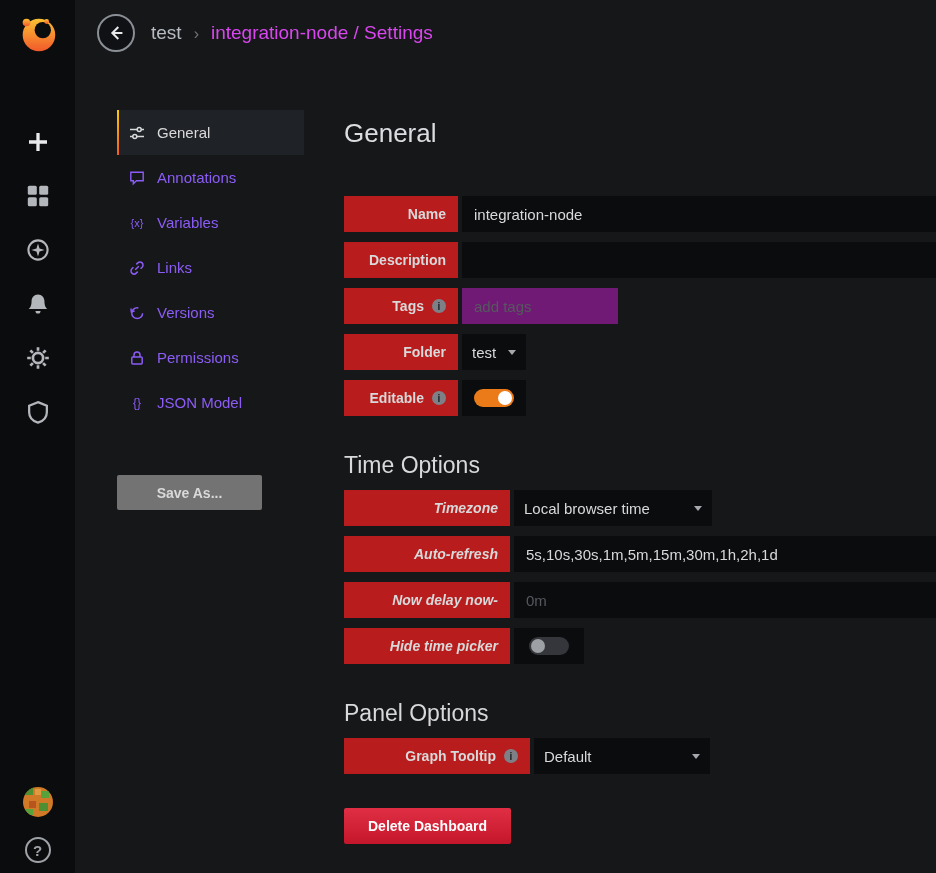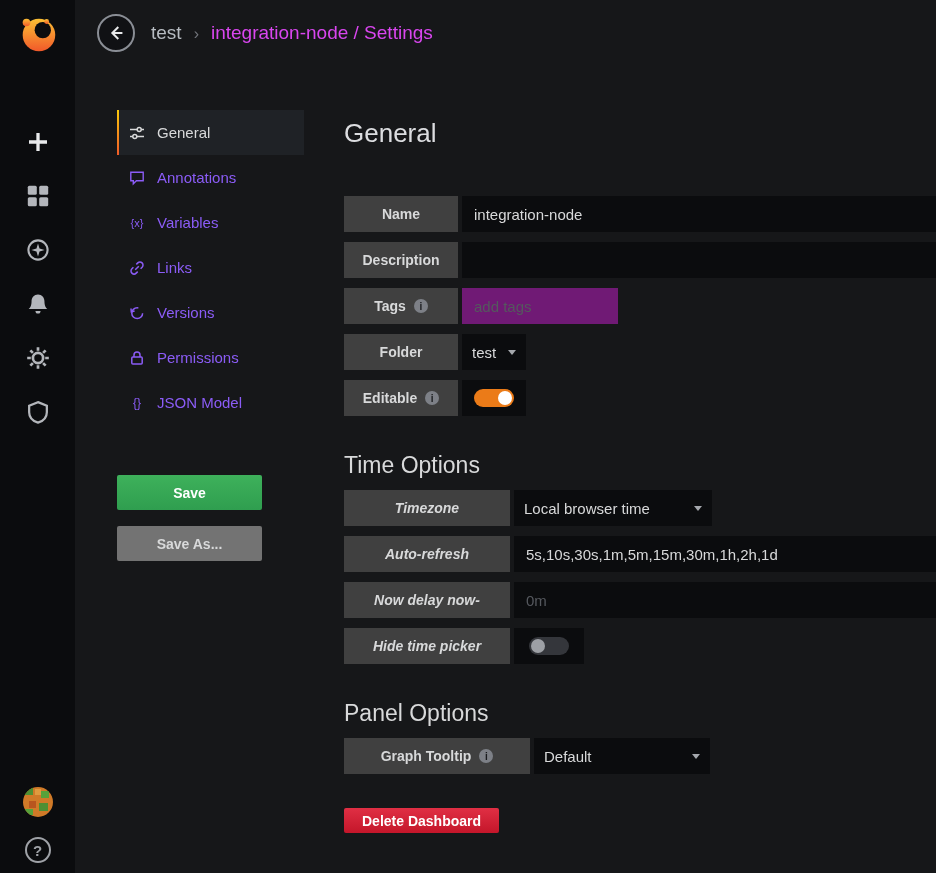--- a/index.html
+++ b/index.html
@@ -52,21 +52,21 @@
          font-family:inherit; color:#fff; cursor:pointer; }
   .btn-save { background:linear-gradient(180deg,#3eb15b,#2f9e4f); }
   .btn-saveas { background:#737373; color:#d8d9da; }
 
   
   .content { flex:1; padding:52px 0 0 40px; min-width:0; }
   .page-title { font-size:26px; font-weight:normal; color:#dcdde0; margin-bottom:48px; line-height:30px; }
   .section-title { font-size:23px; font-weight:normal; color:#d8d9da; line-height:22px;
                    margin:38px 0 14px; }
   .form-row { display:flex; height:36px; margin-bottom:10px; }
-  .form-label { background:#404040; display:flex; align-items:center; justify-content:center;
+  .form-label { background:#b91c1c; display:flex; align-items:center; justify-content:flex-end;
                 gap:8px; padding:0 12px; font-size:14px; font-weight:bold; color:#d8d9da;
                 margin-right:4px; flex-shrink:0; }
   .w116 { width:114px; }
   .w168 { width:166px;font-style:italic; }
   .w188 { width:186px; }
   .info-icon { width:14px; height:14px; border-radius:50%; background:#7d8087; color:#1b1c1f;
                font-size:10px; font-weight:bold; font-style:normal; display:flex;
                align-items:center; justify-content:center; flex-shrink:0; cursor:pointer; }
   .text-input { background:#0b0c0e; border:none; outline:none; color:#d8d9da; font-size:15px;
                 font-family:inherit; padding:0 12px; height:36px; }
@@ -80,21 +80,21 @@
            border-top:5px solid #a5a8ad; flex-shrink:0; }
   .switch-box { background:#0b0c0e; display:flex; align-items:center; justify-content:center;
                 width:64px; cursor:pointer; }
   .switch-box.wide { width:70px; }
   .switch { width:40px; height:18px; border-radius:10px; position:relative; }
   .switch.on { background:#eb7b18; }
   .switch.off { background:#34363b; }
   .knob { position:absolute; top:2px; width:14px; height:14px; border-radius:50%; background:#fff; }
   .on .knob { right:2px; }
   .off .knob { left:2px; background:#9da0a5; }
-  .btn-delete { margin-top:24px; height:25px; padding:0 18px;
+  .btn-delete { margin-top:24px; height:36px; padding:0 24px;
                 background:linear-gradient(180deg,#e02f44,#c4162a); }
 </style>
 </head>
 <body>
 
 <div class="app">
 
   <aside class="sidebar">
     <div class="logo">
       <svg viewBox="0 0 48 48">
@@ -245,21 +245,20 @@
           <li class="nav-item">
             <span class="nav-icon">
               <svg viewBox="0 0 16 16">
                   <text x="8" y="12" text-anchor="middle" font-size="12" fill="currentColor">{}</text>
                 </svg>
             </span>
             <span>JSON Model</span>
           </li>
         </ul>
         <div class="nav-buttons">
-          <button class="btn btn-save">Save</button>
           <button class="btn btn-saveas">Save As...</button>
         </div>
       </nav>
 
       <main class="content">
         <h1 class="page-title">General</h1>
 
         <div class="form-row">
           <label class="form-label w116">
             <span>Name</span>

